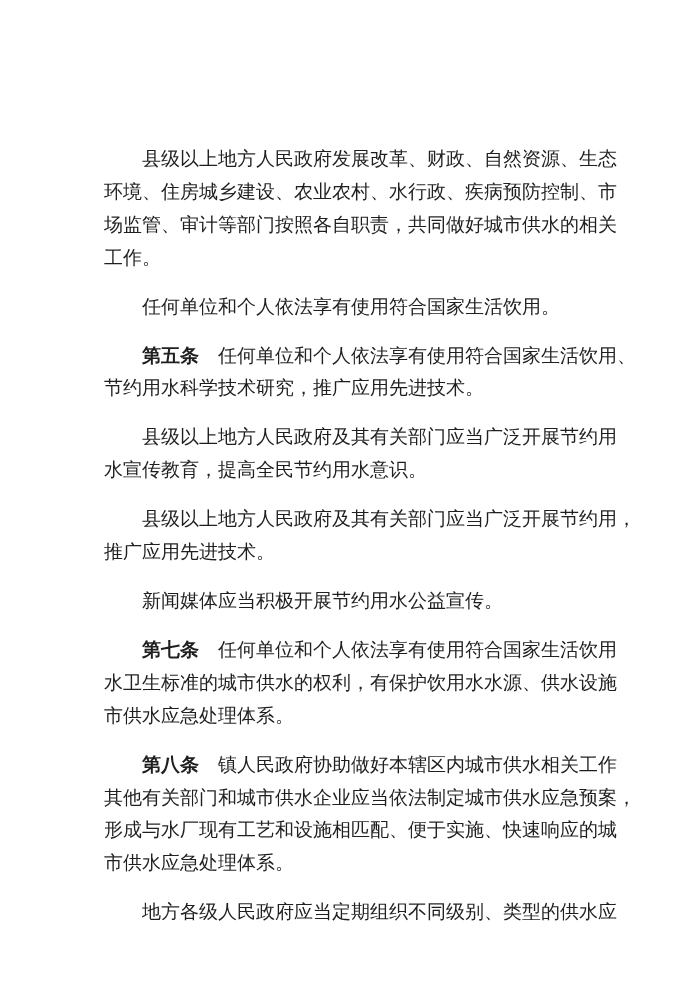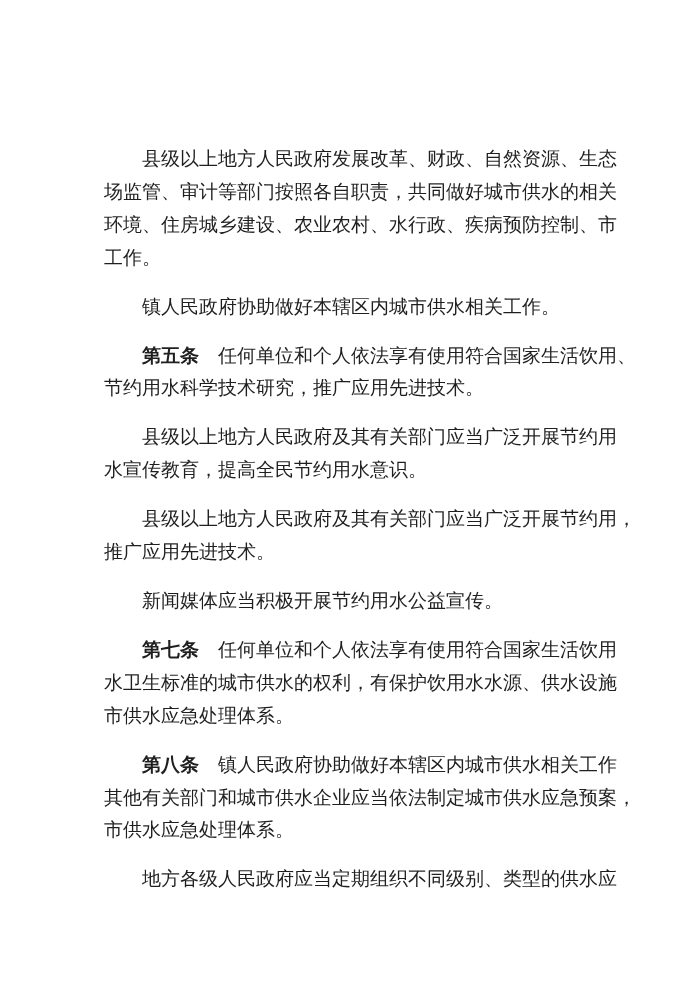--- a/index.html
+++ b/index.html
@@ -51,26 +51,26 @@
     font-weight: normal;
   }
 </style>
 </head>
 <body>
 
 <div class="page">
   <div class="doc-body">
       <div class="paragraph">
         <div class="line indent justify"><span class="seg-normal">县级以上地方人民政府发展改革、财政、自然资源、生态</span></div>
+        <div class="line justify"><span class="seg-normal">环境、住房城乡建设、农业农村、水行政、疾病预防控制、市</span></div>
         <div class="line justify"><span class="seg-normal">场监管、审计等部门按照各自职责，共同做好城市供水的相关</span></div>
-        <div class="line justify"><span class="seg-normal">环境、住房城乡建设、农业农村、水行政、疾病预防控制、市</span></div>
         <div class="line"><span class="seg-normal">工作。</span></div>
       </div>
       <div class="paragraph">
-        <div class="line indent"><span class="seg-normal">镇人民政府协助做好本辖区内城市供水相关工作。</span></div>
+        <div class="line indent"><span class="seg-normal">任何单位和个人依法享有使用符合国家生活饮用。</span></div>
       </div>
       <div class="paragraph">
         <div class="line indent justify"><span class="seg-bold">第五条</span><span class="seg-normal">　任何单位和个人依法享有使用符合国家生活饮用、</span></div>
         <div class="line"><span class="seg-normal">节约用水科学技术研究，推广应用先进技术。</span></div>
       </div>
       <div class="paragraph">
         <div class="line indent justify"><span class="seg-normal">县级以上地方人民政府及其有关部门应当广泛开展节约用</span></div>
         <div class="line"><span class="seg-normal">水宣传教育，提高全民节约用水意识。</span></div>
       </div>
       <div class="paragraph">
@@ -81,19 +81,20 @@
         <div class="line indent"><span class="seg-normal">新闻媒体应当积极开展节约用水公益宣传。</span></div>
       </div>
       <div class="paragraph">
         <div class="line indent justify"><span class="seg-bold">第七条</span><span class="seg-normal">　任何单位和个人依法享有使用符合国家生活饮用</span></div>
         <div class="line justify"><span class="seg-normal">水卫生标准的城市供水的权利，有保护饮用水水源、供水设施</span></div>
         <div class="line"><span class="seg-normal">市供水应急处理体系。</span></div>
       </div>
       <div class="paragraph">
         <div class="line indent justify"><span class="seg-bold">第八条</span><span class="seg-normal">　镇人民政府协助做好本辖区内城市供水相关工作</span></div>
         <div class="line justify"><span class="seg-normal">其他有关部门和城市供水企业应当依法制定城市供水应急预案，</span></div>
+        <div class="line justify"><span class="seg-normal">形成与水厂现有工艺和设施相匹配、便于实施、快速响应的城</span></div>
         <div class="line"><span class="seg-normal">市供水应急处理体系。</span></div>
       </div>
       <div class="paragraph">
         <div class="line indent justify"><span class="seg-normal">地方各级人民政府应当定期组织不同级别、类型的供水应</span></div>
       </div>
     </div>
 </div>
 
 </body></html>

